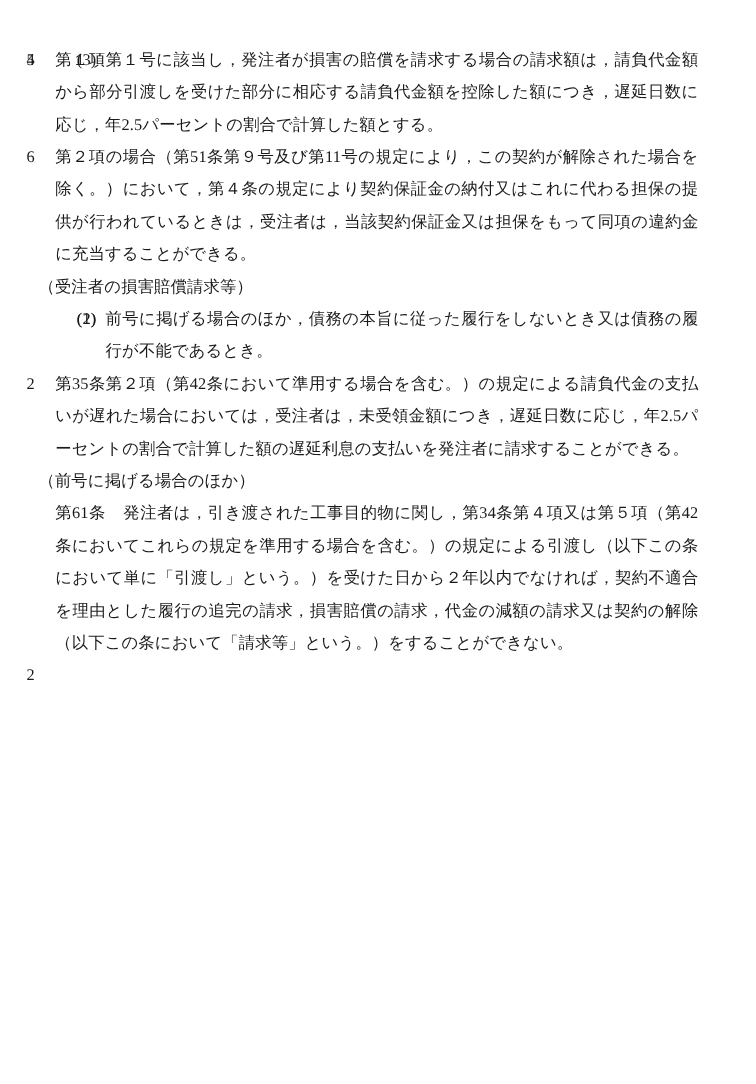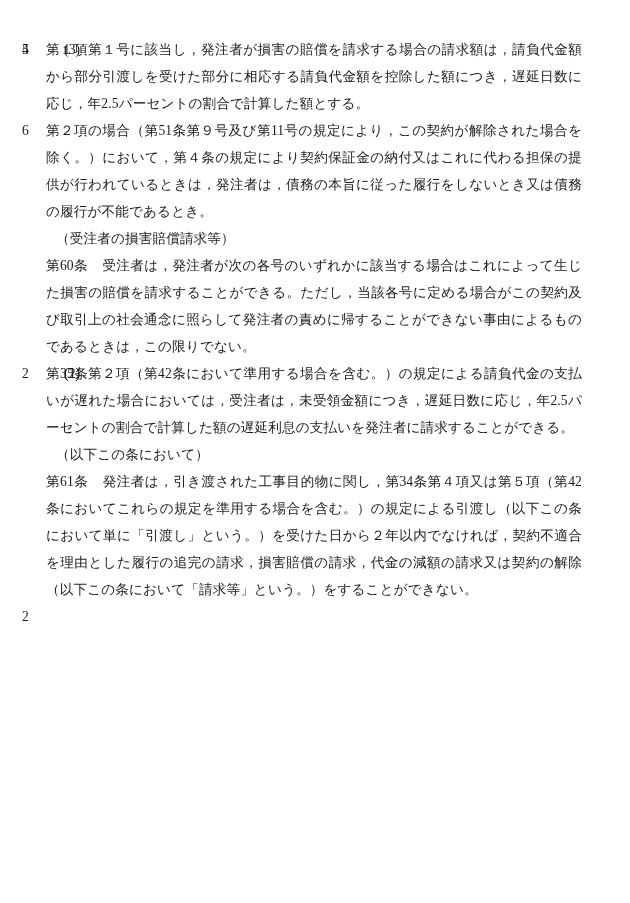--- a/index.html
+++ b/index.html
@@ -73,21 +73,21 @@
   .article .art-no {
     white-space: nowrap;
   }
   .article .art-gap {
     display: inline-block;
     width: 1.05em;
   }
 
   
   .sec-head {
-    margin-left: 56px;
+    margin-left: 32px;
     margin-right: 48px;
     text-align: left;
   }
 
   
   .sub-item {
     position: relative;
     margin-left: 88px;
     margin-right: 48px;
   }
@@ -108,23 +108,22 @@
   }
 </style>
 </head>
 <body>
 
 <div id="page">
   <div id="doc-body">
       <p class="blk sub-item"><span class="marker">(3)</span></p>
       <p class="blk para-num"><span class="marker">4</span></p>
       <p class="blk para-num"><span class="marker">5</span><span>第１項第１号に該当し，発注者が損害の賠償を請求する場合の請求額は，請負代金額から部分引渡しを受けた部分に相応する請負代金額を控除した額につき，遅延日数に応じ，年2.5パーセントの割合で計算した額とする。</span></p>
-      <p class="blk para-num"><span class="marker">6</span><span>第２項の場合（第51条第９号及び第11号の規定により，この契約が解除された場合を除く。）において，第４条の規定により契約保証金の納付又はこれに代わる担保の提供が行われているときは，発注者は，債務の本旨に従った履行をしないとき又は債務の履行が不能であるとき。</span></p>
+      <p class="blk para-num"><span class="marker">6</span><span>第２項の場合（第51条第９号及び第11号の規定により，この契約が解除された場合を除く。）において，第４条の規定により契約保証金の納付又はこれに代わる担保の提供が行われているときは，受注者は，当該契約保証金又は担保をもって同項の違約金に充当することができる。</span></p>
       <p class="blk sec-head"><span>（受注者の損害賠償請求等）</span></p>
-      <p class="blk article"><span class="art-no">第60条</span><span class="art-gap"></span><span>受注者は，発注者が次の各号のいずれかに該当する場合はこれによって生じた損害の賠償を請求することができる。ただし，当該各号に定める場合がこの契約及び取引上の社会通念に照らして発注者の責めに帰することができない事由によるものであるときは，この限りでない。</span></p>
       <p class="blk sub-item"><span class="marker">(1)</span></p>
-      <p class="blk sub-item"><span class="marker">(2)</span></p>
+      <p class="blk sub-item"><span class="marker">(2)</span><span>前号に掲げる場合のほか，債務の本旨に従った履行をしないとき又は債務の履行が不能であるとき。</span></p>
       <p class="blk para-num"><span class="marker">2</span><span>第35条第２項（第42条において準用する場合を含む。）の規定による請負代金の支払いが遅れた場合においては，受注者は，未受領金額につき，遅延日数に応じ，年2.5パーセントの割合で計算した額の遅延利息の支払いを発注者に請求することができる。</span></p>
-      <p class="blk sec-head"><span>（以下この条において）</span></p>
+      <p class="blk sec-head"><span>（前号に掲げる場合のほか）</span></p>
       <p class="blk article"><span class="art-no">第61条</span><span class="art-gap"></span><span>発注者は，引き渡された工事目的物に関し，第34条第４項又は第５項（第42条においてこれらの規定を準用する場合を含む。）の規定による引渡し（以下この条において単に「引渡し」という。）を受けた日から２年以内でなければ，契約不適合を理由とした履行の追完の請求，損害賠償の請求，代金の減額の請求又は契約の解除（以下この条において「請求等」という。）をすることができない。</span></p>
       <p class="blk para-num"><span class="marker">2</span></p>
     </div>
 </div>
 
 </body></html>

